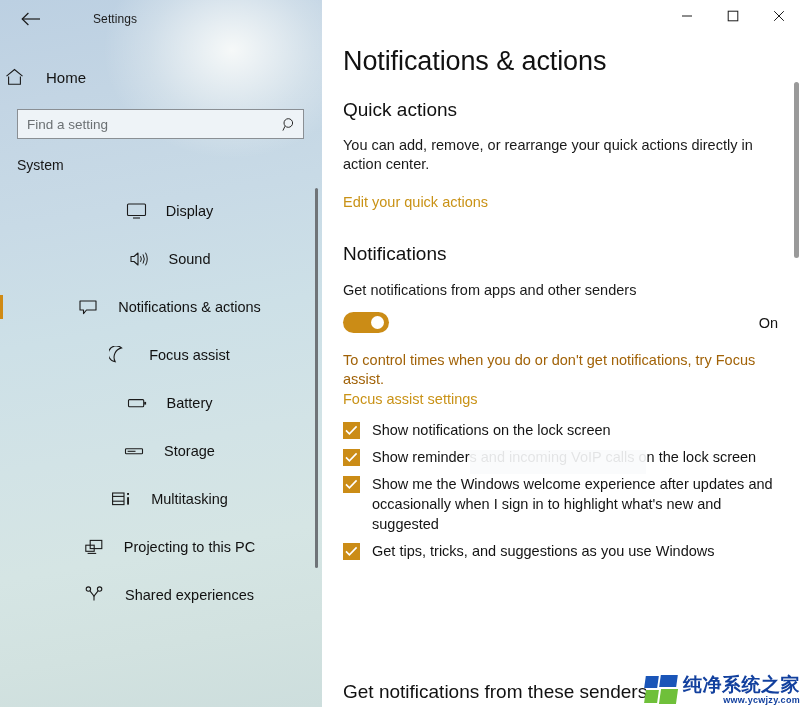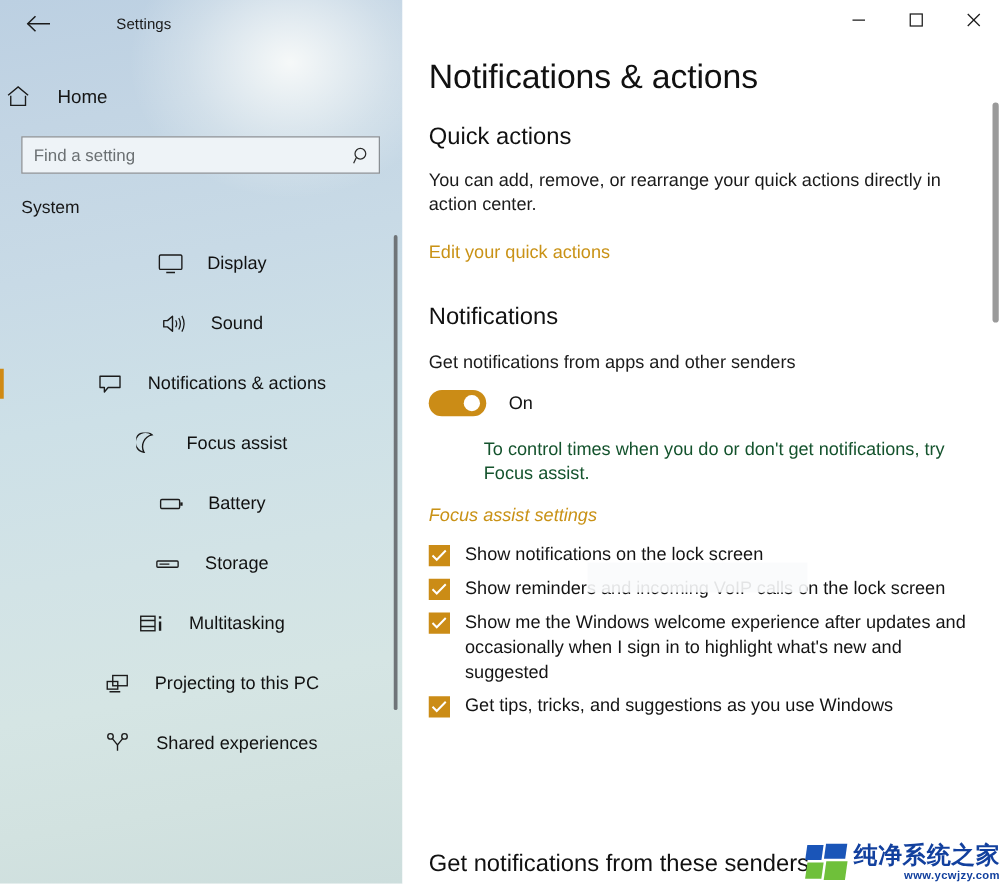--- a/index.html
+++ b/index.html
@@ -214,35 +214,36 @@
     margin-bottom: 15px;
   }
   h2.sec-title.nb { margin-bottom: 16px; }
 
   p.body-text {
     font-size: 14.5px;
     line-height: 19px;
     color: #1a1a1a;
     max-width: 434px;
   }
-  p.body-text.muted { color: #14532d; margin-left: 44px; }
+  p.body-text.muted { color: #a16207; }
 
   a.link {
     display: inline-block;
     font-size: 14.5px;
     color: #c99216;
     text-decoration: none;
     cursor: pointer;
   }
 
   .toggle-row {
     display: flex;
     align-items: center;
     margin-top: 12px;
     margin-bottom: 18px;
+    justify-content: space-between;
   }
   .toggle {
     width: 46px; height: 21px;
     border-radius: 11px;
     background: #cb8c16;
     position: relative;
     cursor: pointer;
     flex: none;
   }
   .toggle .knob {
@@ -552,21 +553,21 @@
       <p class="body-text">Get notifications from apps and other senders</p>
 
       <div class="toggle-row">
         <div class="toggle">
           <span class="knob"></span>
         </div>
         <span class="toggle-label">On</span>
       </div>
 
       <p class="body-text muted">To control times when you do or don't get notifications, try Focus assist.</p>
-      <a class="link" style="margin-top:16px;font-style:italic;">Focus assist settings</a>
+      <a class="link" style="margin-top:2px;">Focus assist settings</a>
 
       <ul class="chk-list">
         <li>
           <span class="chkbox">
             <svg width="13" height="11" viewBox="0 0 13 11">
               <path d="M1 5.4 L4.4 8.8 L11.6 1.4" fill="none" stroke="#ffffff" stroke-width="1.6"></path>
             </svg>
           </span>
           <span class="chk-text">Show notifications on the lock screen</span>
         </li>

